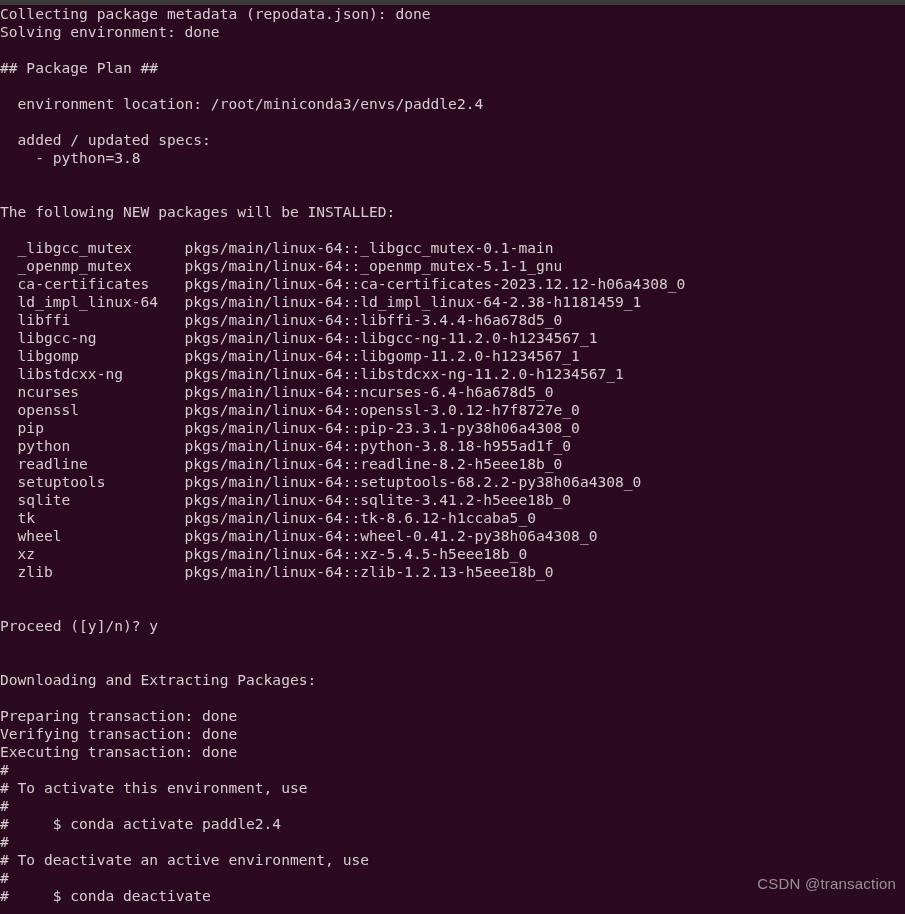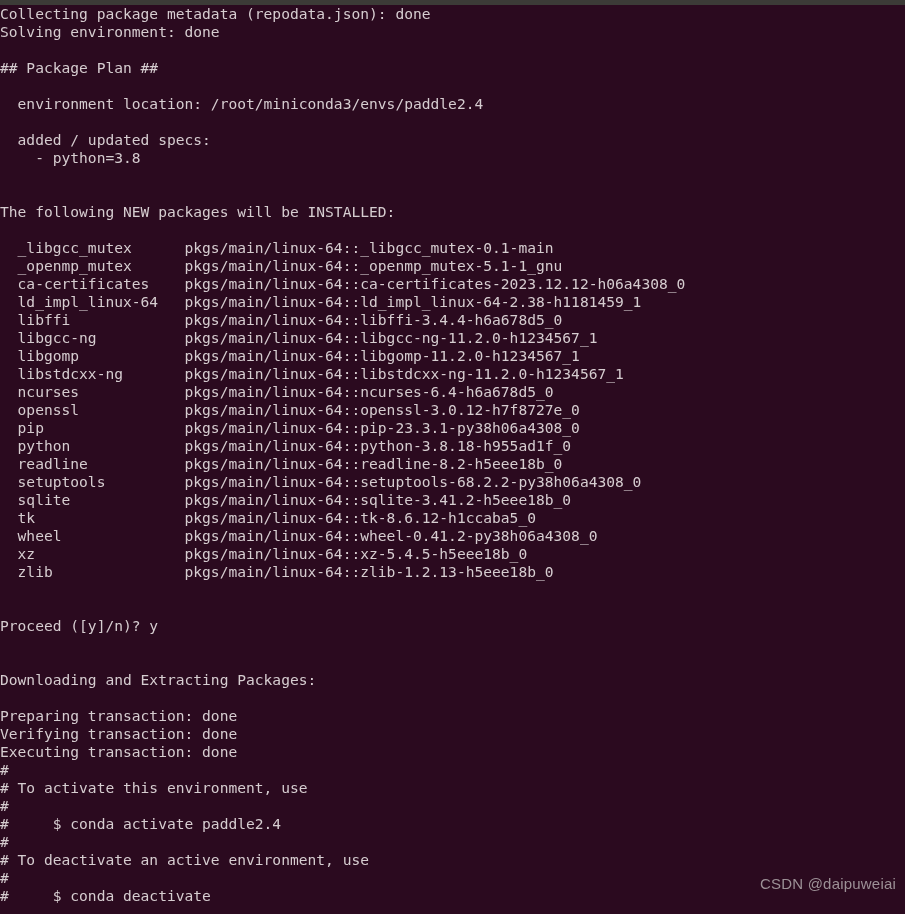--- a/index.html
+++ b/index.html
@@ -52,15 +52,15 @@
 </style>
 </head>
 <body>
 
 <div id="terminal-window">
 
   <div id="title-bar"></div>
 
   <div id="terminal-output"><div class="term-line">Collecting package metadata (repodata.json): done</div><div class="term-line">Solving environment: done</div><div class="term-line">&nbsp;</div><div class="term-line">## Package Plan ##</div><div class="term-line">&nbsp;</div><div class="term-line">  environment location: /root/miniconda3/envs/paddle2.4</div><div class="term-line">&nbsp;</div><div class="term-line">  added / updated specs:</div><div class="term-line">    - python=3.8</div><div class="term-line">&nbsp;</div><div class="term-line">&nbsp;</div><div class="term-line">The following NEW packages will be INSTALLED:</div><div class="term-line">&nbsp;</div><div class="term-line">  _libgcc_mutex      pkgs/main/linux-64::_libgcc_mutex-0.1-main</div><div class="term-line">  _openmp_mutex      pkgs/main/linux-64::_openmp_mutex-5.1-1_gnu</div><div class="term-line">  ca-certificates    pkgs/main/linux-64::ca-certificates-2023.12.12-h06a4308_0</div><div class="term-line">  ld_impl_linux-64   pkgs/main/linux-64::ld_impl_linux-64-2.38-h1181459_1</div><div class="term-line">  libffi             pkgs/main/linux-64::libffi-3.4.4-h6a678d5_0</div><div class="term-line">  libgcc-ng          pkgs/main/linux-64::libgcc-ng-11.2.0-h1234567_1</div><div class="term-line">  libgomp            pkgs/main/linux-64::libgomp-11.2.0-h1234567_1</div><div class="term-line">  libstdcxx-ng       pkgs/main/linux-64::libstdcxx-ng-11.2.0-h1234567_1</div><div class="term-line">  ncurses            pkgs/main/linux-64::ncurses-6.4-h6a678d5_0</div><div class="term-line">  openssl            pkgs/main/linux-64::openssl-3.0.12-h7f8727e_0</div><div class="term-line">  pip                pkgs/main/linux-64::pip-23.3.1-py38h06a4308_0</div><div class="term-line">  python             pkgs/main/linux-64::python-3.8.18-h955ad1f_0</div><div class="term-line">  readline           pkgs/main/linux-64::readline-8.2-h5eee18b_0</div><div class="term-line">  setuptools         pkgs/main/linux-64::setuptools-68.2.2-py38h06a4308_0</div><div class="term-line">  sqlite             pkgs/main/linux-64::sqlite-3.41.2-h5eee18b_0</div><div class="term-line">  tk                 pkgs/main/linux-64::tk-8.6.12-h1ccaba5_0</div><div class="term-line">  wheel              pkgs/main/linux-64::wheel-0.41.2-py38h06a4308_0</div><div class="term-line">  xz                 pkgs/main/linux-64::xz-5.4.5-h5eee18b_0</div><div class="term-line">  zlib               pkgs/main/linux-64::zlib-1.2.13-h5eee18b_0</div><div class="term-line">&nbsp;</div><div class="term-line">&nbsp;</div><div class="term-line">Proceed ([y]/n)? y</div><div class="term-line">&nbsp;</div><div class="term-line">&nbsp;</div><div class="term-line">Downloading and Extracting Packages:</div><div class="term-line">&nbsp;</div><div class="term-line">Preparing transaction: done</div><div class="term-line">Verifying transaction: done</div><div class="term-line">Executing transaction: done</div><div class="term-line">#</div><div class="term-line"># To activate this environment, use</div><div class="term-line">#</div><div class="term-line">#     $ conda activate paddle2.4</div><div class="term-line">#</div><div class="term-line"># To deactivate an active environment, use</div><div class="term-line">#</div><div class="term-line">#     $ conda deactivate</div></div>
 
-  <div id="watermark">CSDN @daipuweiai</div>
+  <div id="watermark">CSDN @transaction</div>
 
 </div>
 
 </body></html>

